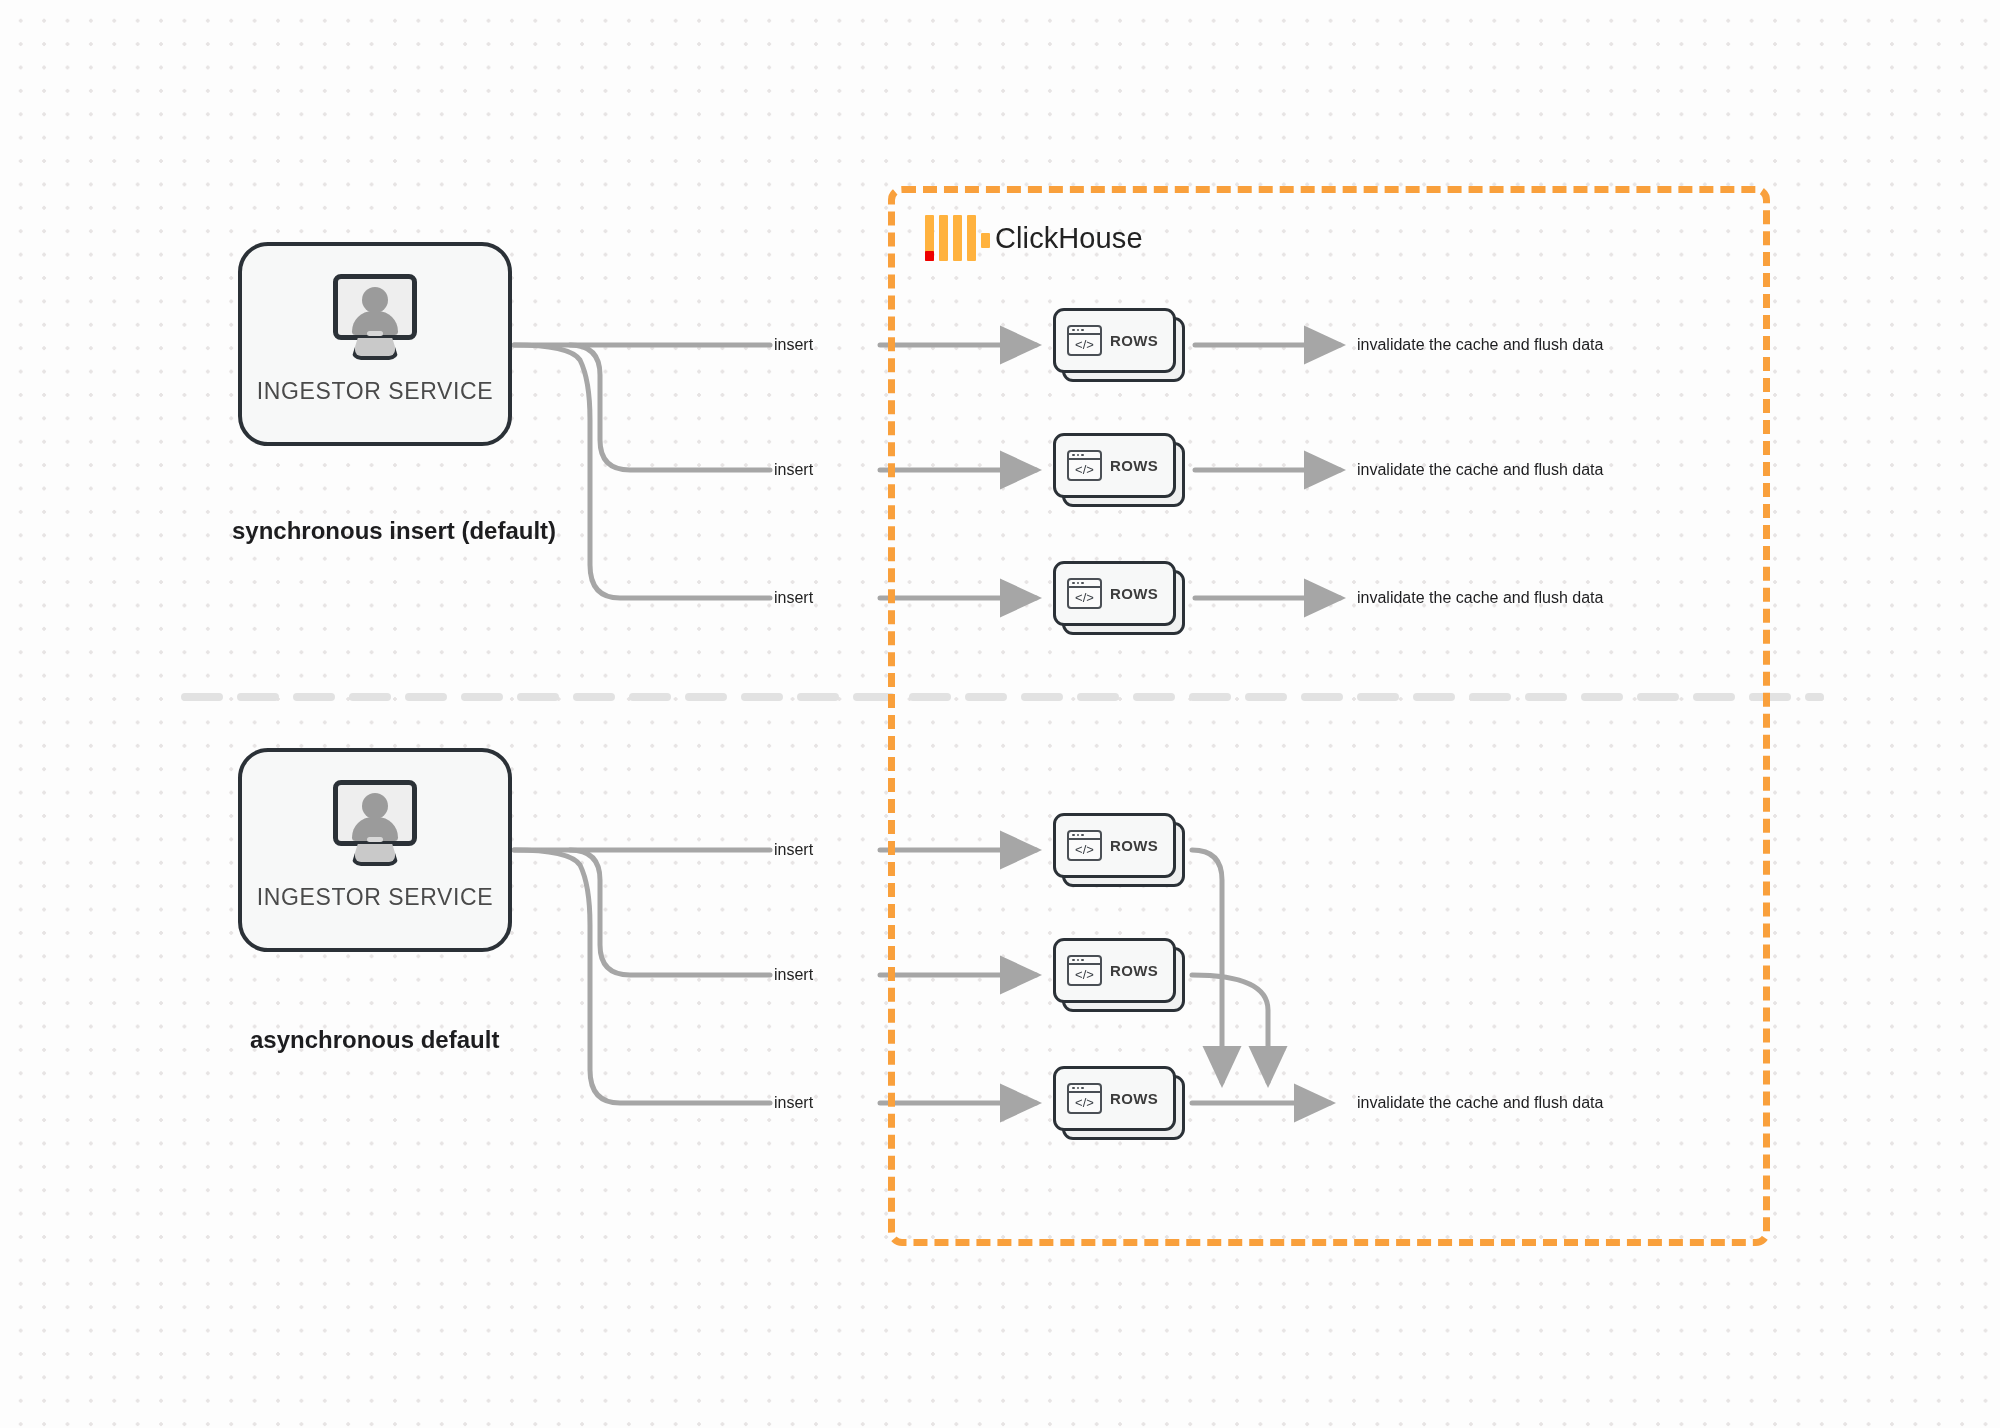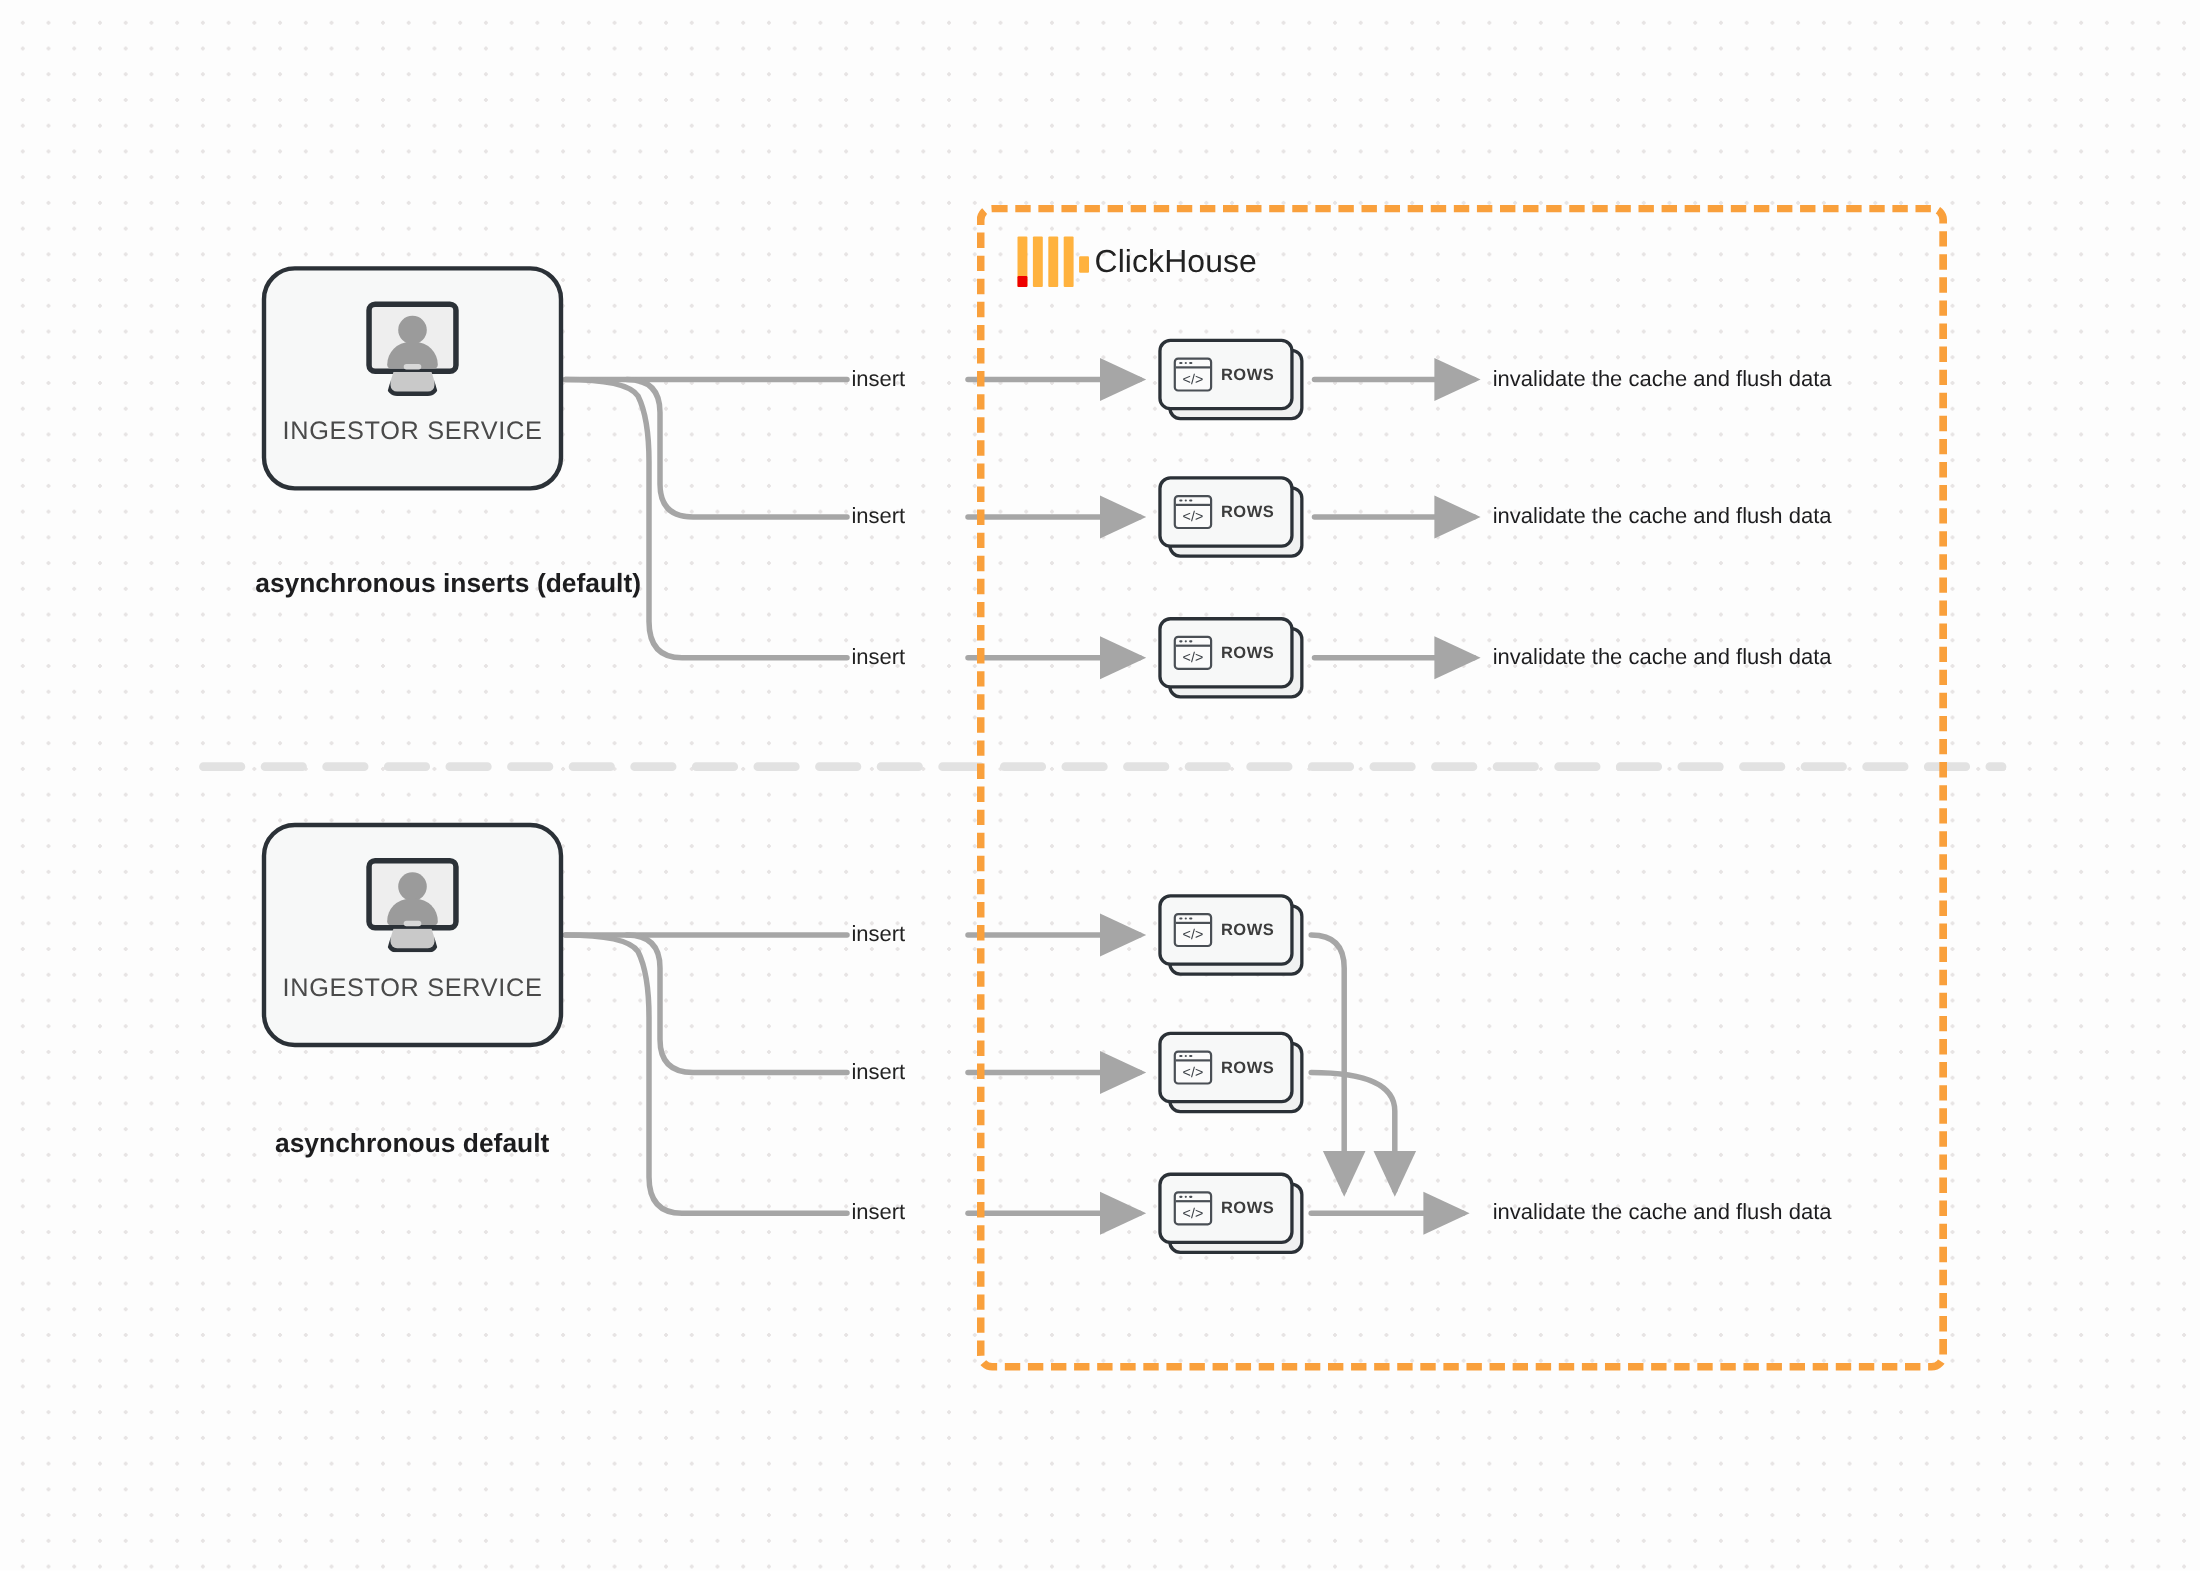--- a/index.html
+++ b/index.html
@@ -258,21 +258,21 @@
   .rows-text {
     font-size: 15px;
     font-weight: bold;
     color: #3c3c3c;
     letter-spacing: 0.4px;
   }
 
   
   .edge-label {
     position: absolute;
-    font-size: 20px;
+    font-size: 16px;
     color: #1d1d1f;
     white-space: nowrap;
     transform: translateY(-50%);
   }
   .edge-label.insert { color: #222; }
   .edge-label.flush  { color: #1d1d1f; }
 </style>
 </head>
 <body>
 
@@ -333,21 +333,21 @@
     <span class="monitor">
       <span class="screen"></span>
       <span class="head"></span>
       <span class="body"></span>
       <span class="notch"></span>
       <span class="stand"></span>
     </span>
     <span class="ingestor-label">INGESTOR SERVICE</span>
   </div>
 
-  <div class="section-caption sync">asynchronous inserts (default)</div>
+  <div class="section-caption sync">synchronous insert (default)</div>
 
   <div class="edge-label insert" style="left:774px; top:345px;">insert</div>
   <div class="edge-label insert" style="left:774px; top:470px;">insert</div>
   <div class="edge-label insert" style="left:774px; top:598px;">insert</div>
 
   <div class="rows-node" style="left:1053px; top:308px;">
     <span class="shadow-card"></span>
     <span class="main-card">
       <span class="code-win">
         <span class="titlebar">

